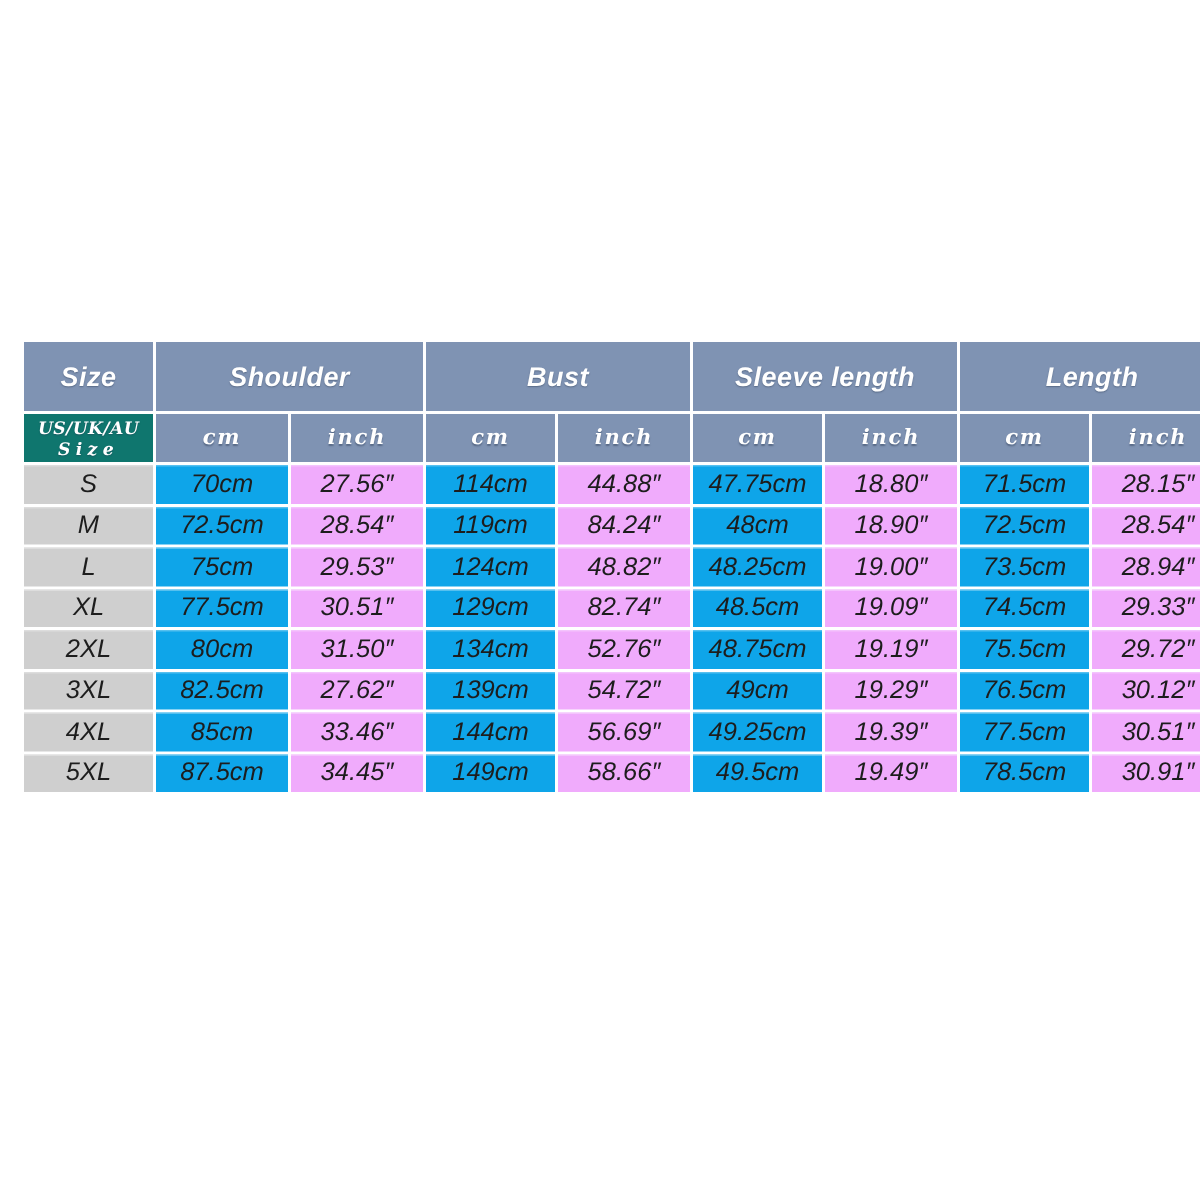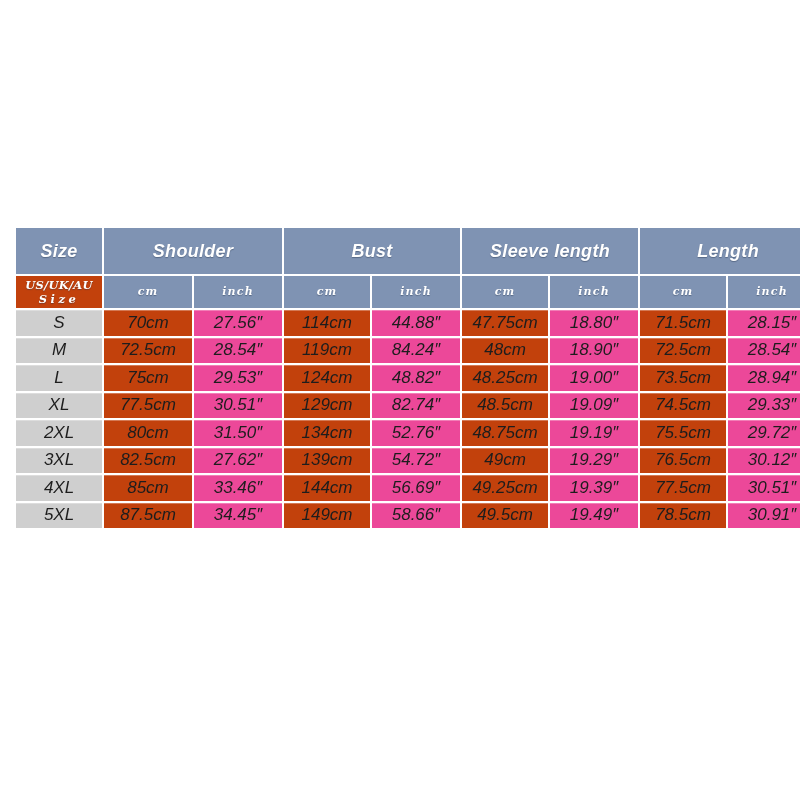--- a/index.html
+++ b/index.html
@@ -41,21 +41,21 @@
     color: #ffffff;
     height: 46px;
     font-size: 18px;
     font-weight: bold;
     letter-spacing: 0.3px;
     text-shadow: 0 1px 1px rgba(40,55,80,0.45);
   }
 
   
   td.grp-size-label {
-    background: #c2410c;
+    background: #0f766e;
     color: #ffffff;
     height: 32px;
     font-family: "DejaVu Serif", serif;
     font-weight: bold;
     font-size: 11.5px;
     letter-spacing: 0.2px;
     text-shadow: 0 1px 1px rgba(40,55,80,0.45);
   }
   td.grp-size-label .l2 {
     display: block;
@@ -63,43 +63,43 @@
     margin-top: 1px;
   }
 
   
   td.unit {
     background: #7f93b3;
     color: #ffffff;
     height: 32px;
     font-family: "DejaVu Serif", serif;
     font-weight: bold;
-    font-size: 11px;
+    font-size: 14px;
     letter-spacing: 1.2px;
     text-shadow: 0 1px 1px rgba(40,55,80,0.45);
   }
 
   
   td.cell {
     height: 25.5px;
     font-size: 17px;
     color: #1d1d1d;
     font-weight: normal;
   }
 
   td.c-size {
     background: #cfcfcf;
   }
 
   td.c-cm {
-    background: #c2410c;
+    background: #0ea5e9;
   }
 
   td.c-inch {
-    background: #ec4899;
+    background: #f0abfc;
   }
 
   
   td.c-cm, td.c-size, td.c-inch {
     box-shadow: inset 0 1px 0 rgba(255,255,255,0.30);
   }
 </style>
 </head>
 <body>
 

